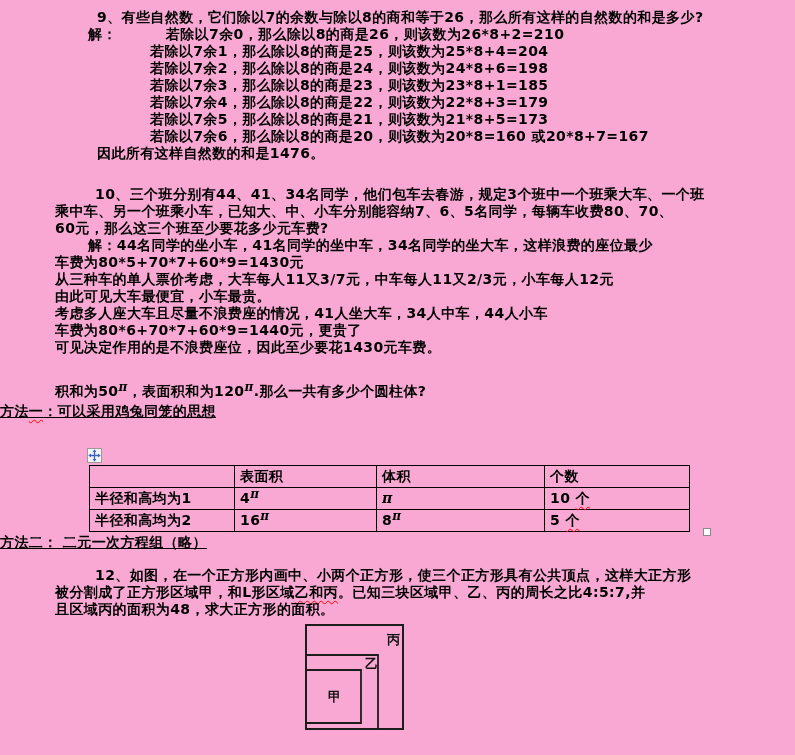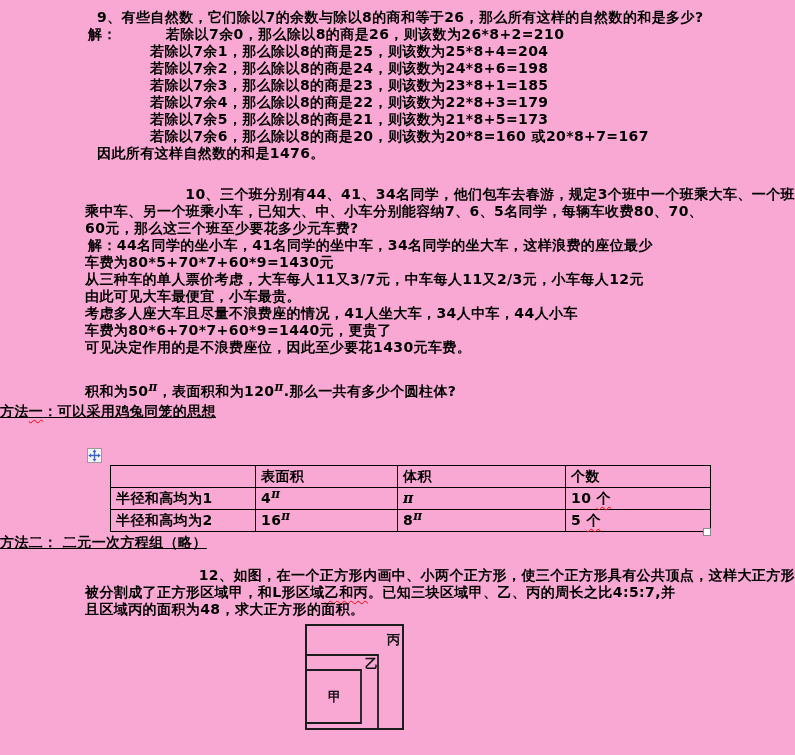--- a/index.html
+++ b/index.html
@@ -8,36 +8,36 @@
     position:relative;width:795px;height:755px;background:#f9a8d4;
     font-family:"DejaVu Sans",sans-serif;
     font-weight:bold;color:#000;font-size:14px;line-height:17px;
     letter-spacing:0.4px;
   }
   .block{position:absolute;left:0;right:0;}
   .ln{white-space:nowrap;height:17px;line-height:17px;}
   .pl150{padding-left:150px;}
   .pl130{text-decoration:underline;}
   .pl97{padding-left:97px;}
-  .pl95{padding-left:95px;text-align:right;}
+  .pl95{padding-left:95px;}
   .pl88{padding-left:88px;}
-  .pl85{padding-left:85px;}
+  .pl85{padding-left:55px;}
   .case-first{margin-left:49px;}
   .pi{font-family:"DejaVu Serif",serif;font-style:italic;font-weight:bold;}
   .sup{position:relative;top:-5px;font-size:12px;}
   .wavy{
     text-decoration-line:underline;
     text-decoration-style:wavy;
     text-decoration-color:#ff0000;
     text-decoration-thickness:1px;
     text-underline-offset:3px;
   }
   
   table.cyl-table{
-    position:absolute;left:110px;top:465px;
+    position:absolute;left:89px;top:465px;
     width:600px;border-collapse:collapse;table-layout:fixed;
     font-size:14px;
   }
   table.cyl-table th,table.cyl-table td{
     border:1.5px solid #000;padding:1px 5px;height:19px;
     text-align:left;font-weight:bold;white-space:nowrap;vertical-align:middle;
   }
   col.c0{width:145px;}col.c1{width:142px;}col.c2{width:168px;}col.c3{width:145px;}
   
   .move-handle{

